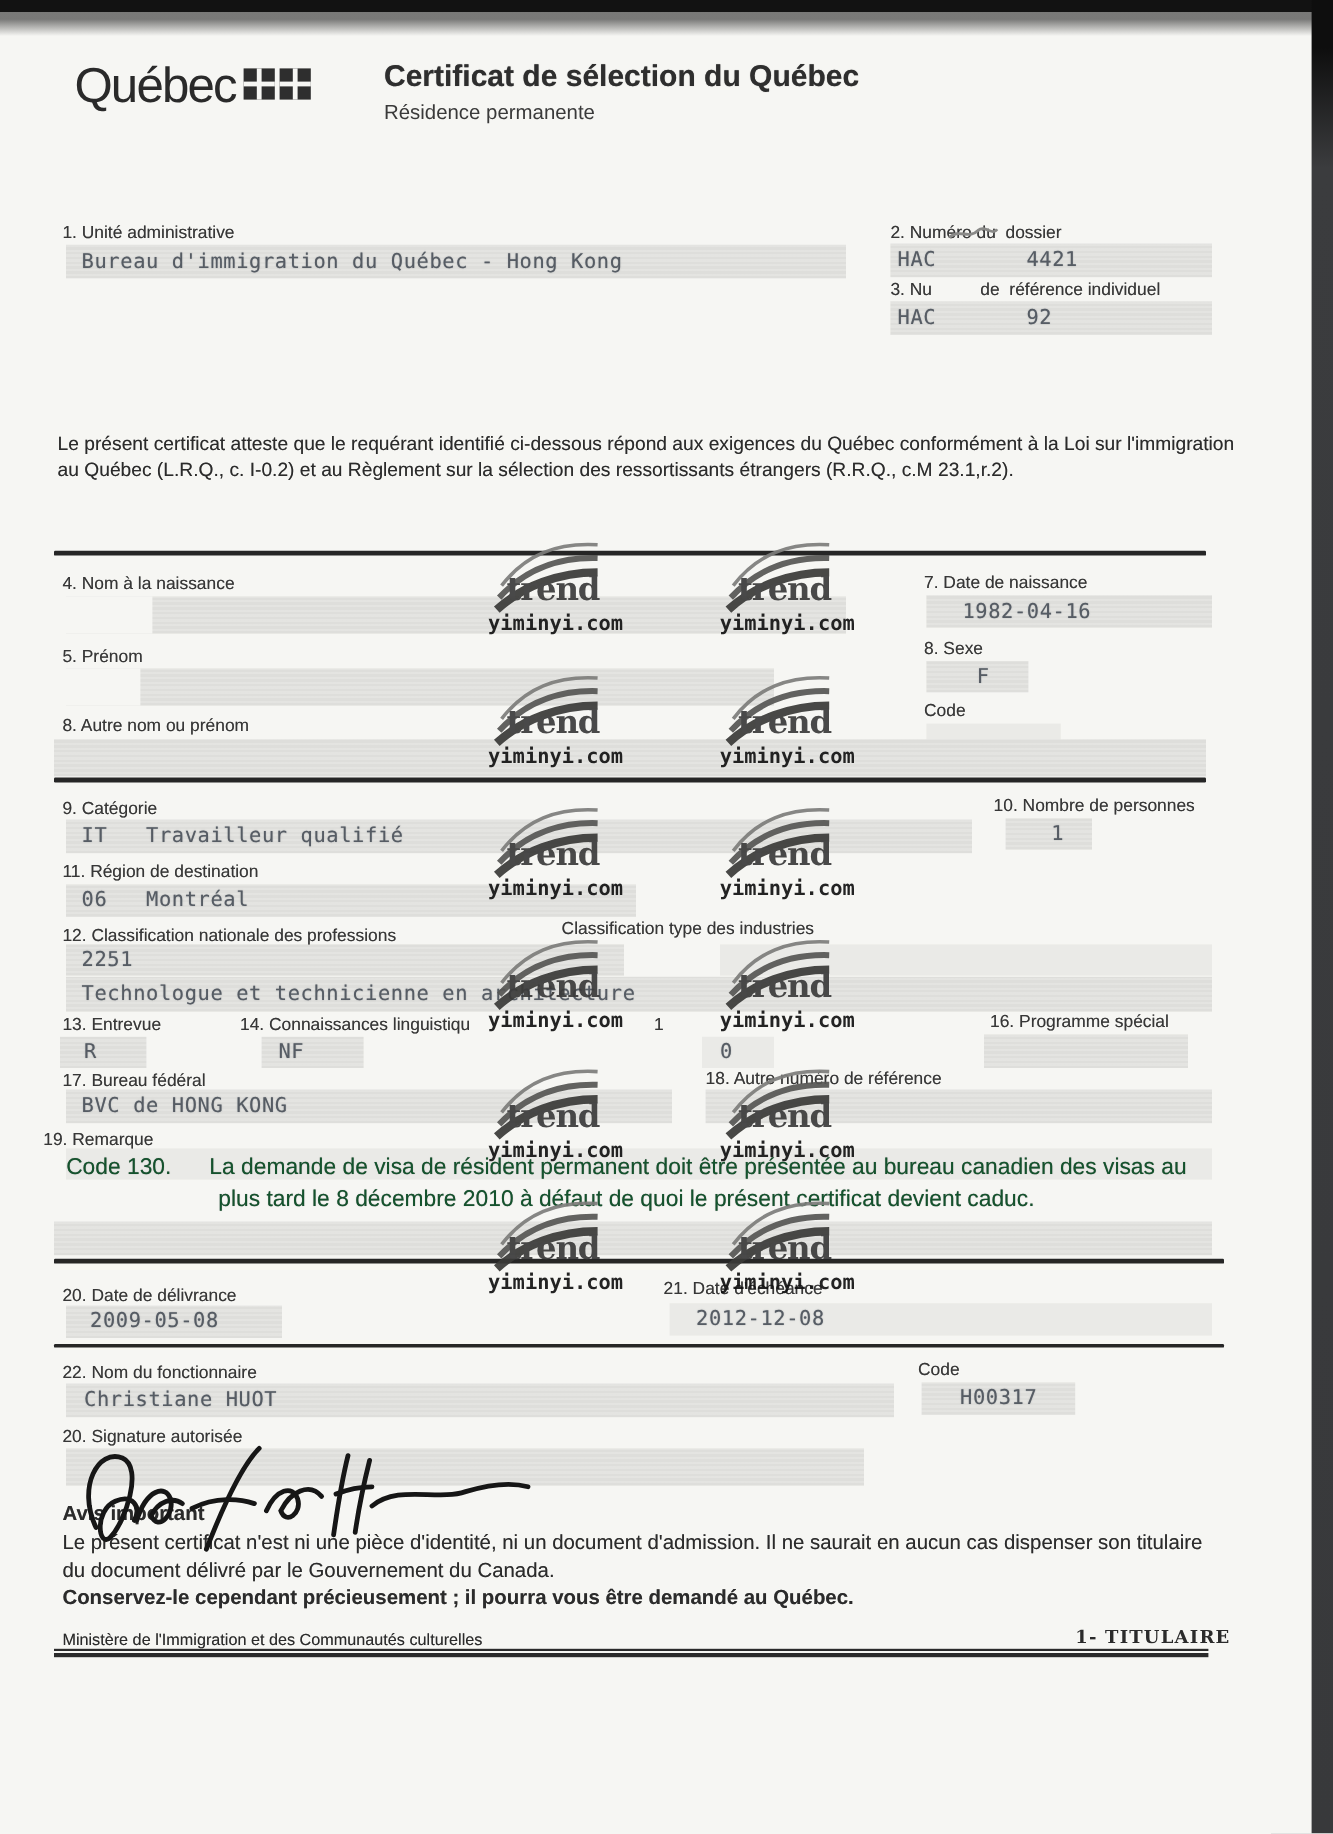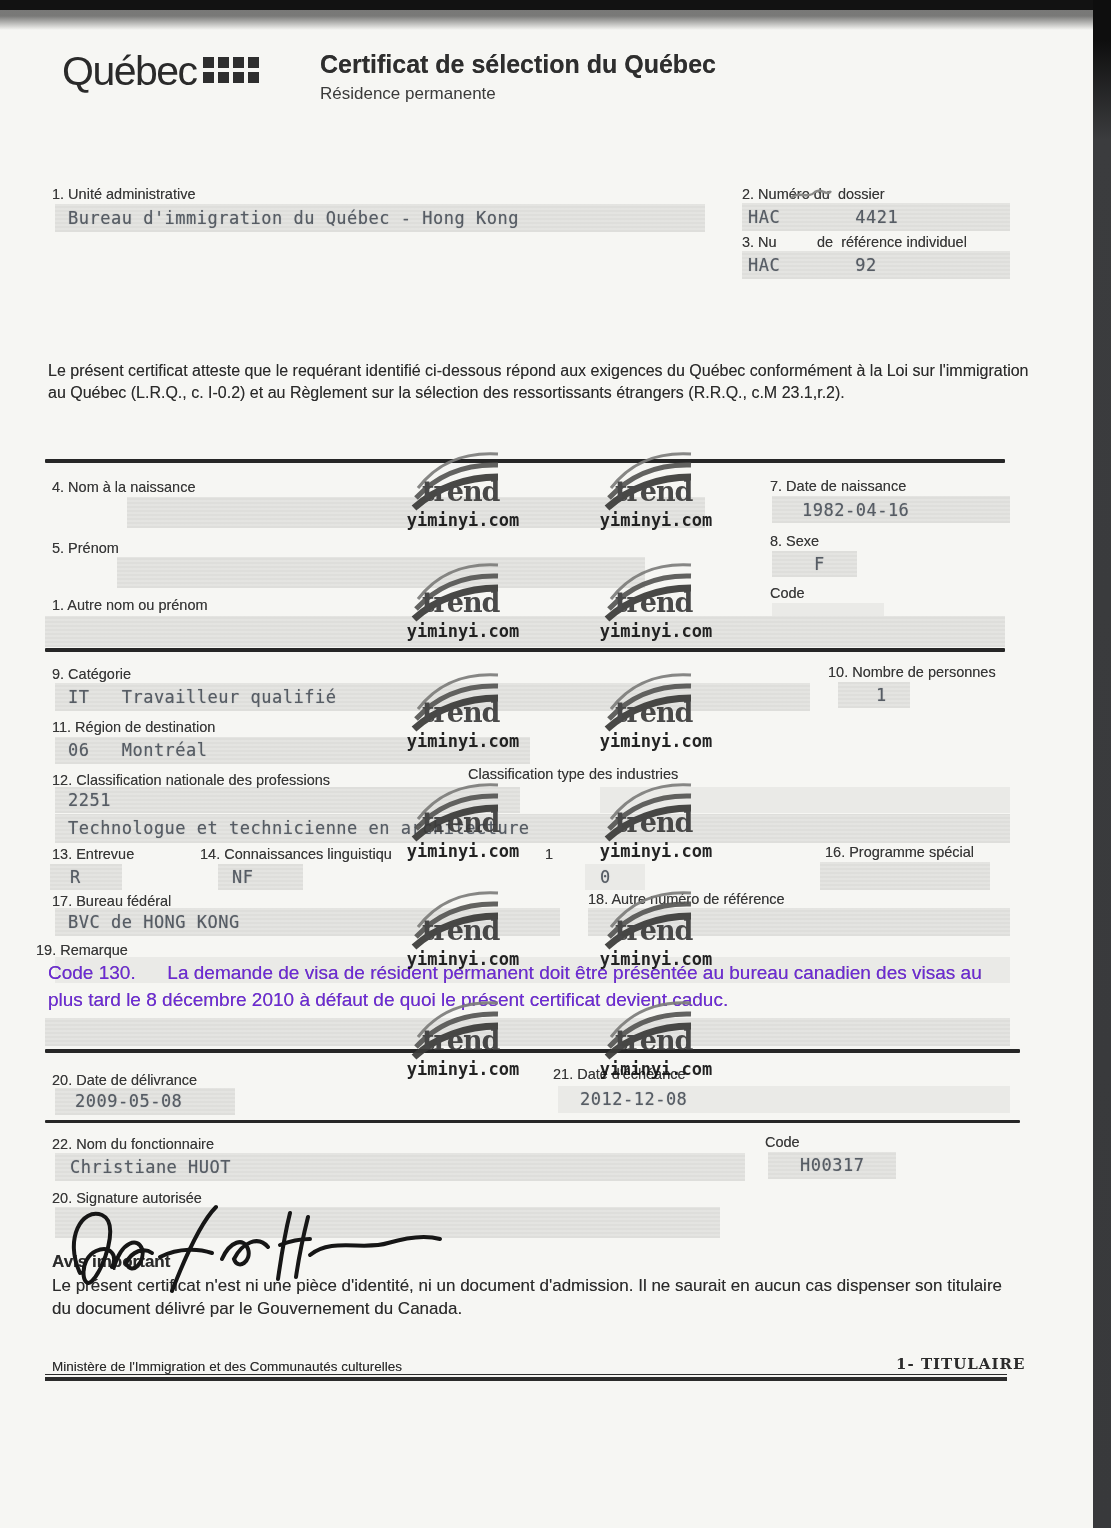--- a/index.html
+++ b/index.html
@@ -36,22 +36,22 @@
   .flag{position:absolute;left:203px;top:57px;display:flex;gap:4px;z-index:4;}
   .flag .sq{width:26px;height:26px;background:#2e2e2e;position:relative;}
   .flag .sq::before{content:"";position:absolute;left:11px;top:0;width:4px;height:100%;background:#f6f6f3;}
   .flag .sq::after{content:"";position:absolute;top:11px;left:0;height:4px;width:100%;background:#f6f6f3;}
   .doc-title{position:absolute;left:320px;top:50px;font-size:25px;font-weight:bold;color:#2e2e2e;z-index:4;
     text-shadow:0 0 .6px rgba(30,30,30,.6);}
   .doc-subtitle{position:absolute;left:320px;top:84px;font-size:17px;color:#3a3a3a;z-index:4;}
   
   .para{position:absolute;font-size:16px;line-height:1.38;color:#2b2b2b;z-index:4;
     text-shadow:0 0 .5px rgba(30,30,30,.45);}
-  .remark-text{position:absolute;font-size:19px;line-height:1.44;color:#6d28d9;z-index:4;
-    white-space:pre-wrap;text-shadow:0 0 .6px rgba(20,20,20,.5);}
+  .remark-text{position:absolute;font-size:19px;line-height:1.44;color:#14532d;z-index:4;
+    white-space:pre-wrap;text-shadow:0 0 .6px rgba(20,20,20,.5);text-align:center;}
   .bold{font-weight:bold;}
   .titulaire{position:absolute;font-family:"DejaVu Serif",serif;font-weight:bold;
     font-size:15px;letter-spacing:1px;color:#2b2b2b;z-index:4;}
   
   #watermarks{position:absolute;inset:0;z-index:6;pointer-events:none;}
   .wm{position:absolute;width:150px;height:90px;opacity:.92;}
   .wm svg{position:absolute;left:22px;top:0;}
   .wm-brand{position:absolute;left:34px;top:26px;font-family:"DejaVu Serif",serif;
     font-weight:bold;font-size:27px;color:#3b3b3b;letter-spacing:-1px;}
   .wm-site{position:absolute;left:0;top:60px;width:150px;text-align:center;
@@ -103,21 +103,21 @@
   <div class="bar" style="left:55px;top:557px;width:590px;height:31px"></div>
   <div class="patch" style="left:55px;top:557px;width:62px;height:31px"></div>
 
   <div class="label" style="left:770px;top:533px">8. Sexe</div>
   <div class="bar" style="left:772px;top:551px;width:85px;height:26px"></div>
   <div class="mono" style="left:814px;top:554px">F</div>
 
   <div class="label" style="left:770px;top:585px">Code</div>
   <div class="bar faint" style="left:772px;top:603px;width:112px;height:26px"></div>
 
-  <div class="label" style="left:52px;top:597px">1. Autre nom ou prénom</div>
+  <div class="label" style="left:52px;top:597px">8. Autre nom ou prénom</div>
   <div class="bar" style="left:45px;top:616px;width:960px;height:31px"></div>
 
   <div class="rule" style="left:45px;top:648px;width:960px;height:4px"></div>
 
   <div class="label" style="left:52px;top:666px">9. Catégorie</div>
   <div class="bar" style="left:55px;top:683px;width:755px;height:28px"></div>
   <div class="mono" style="left:68px;top:687px">IT   Travailleur qualifié</div>
 
   <div class="label" style="left:828px;top:664px">10. Nombre de personnes</div>
   <div class="bar" style="left:838px;top:682px;width:72px;height:26px"></div>
@@ -194,20 +194,21 @@
       <path d="M172,66 C180,48 194,44 198,56 C202,68 188,78 184,66 C192,50 208,42 218,54"></path>
       <path d="M240,20 C234,44 230,72 228,86"></path>
       <path d="M258,24 C252,48 248,70 246,84"></path>
       <path d="M230,52 C240,48 252,46 260,46"></path>
       <path d="M260,62 C282,44 314,58 338,50 C358,44 376,42 390,46"></path>
     </g>
   </svg>
 
   <div class="para bold" style="left:52px;top:1250px;font-size:17px">Avis important</div>
   <div class="para" style="left:52px;top:1274px;width:960px;font-size:17px">Le présent certificat n'est ni une pièce d'identité, ni un document d'admission.  Il ne saurait en aucun cas dispenser son titulaire du document délivré par le Gouvernement du Canada.</div>
+  <div class="para bold" style="left:52px;top:1320px;font-size:17px">Conservez-le cependant précieusement ; il pourra vous être demandé au Québec.</div>
   <div class="para" style="left:52px;top:1358px;font-size:13.5px">Ministère de l'Immigration et des Communautés culturelles</div>
   <div class="titulaire" style="left:896px;top:1355px">1- TITULAIRE</div>
   <div class="dblrule" style="left:45px;top:1374px;width:962px"></div>
 
   <div id="watermarks">
       <div class="wm" style="left: 388px; top: 450px;">
     <svg width="96" height="62" viewBox="0 0 96 62">
       <path d="M8,38 C28,12 54,2 88,4" stroke="#7d7d7b" stroke-width="3" fill="none"></path>
       <path d="M6,48 C28,24 56,14 88,15" stroke="#565654" stroke-width="5" fill="none"></path>
       <path d="M4,58 C26,38 56,27 88,27" stroke="#3a3a38" stroke-width="7" fill="none"></path>

